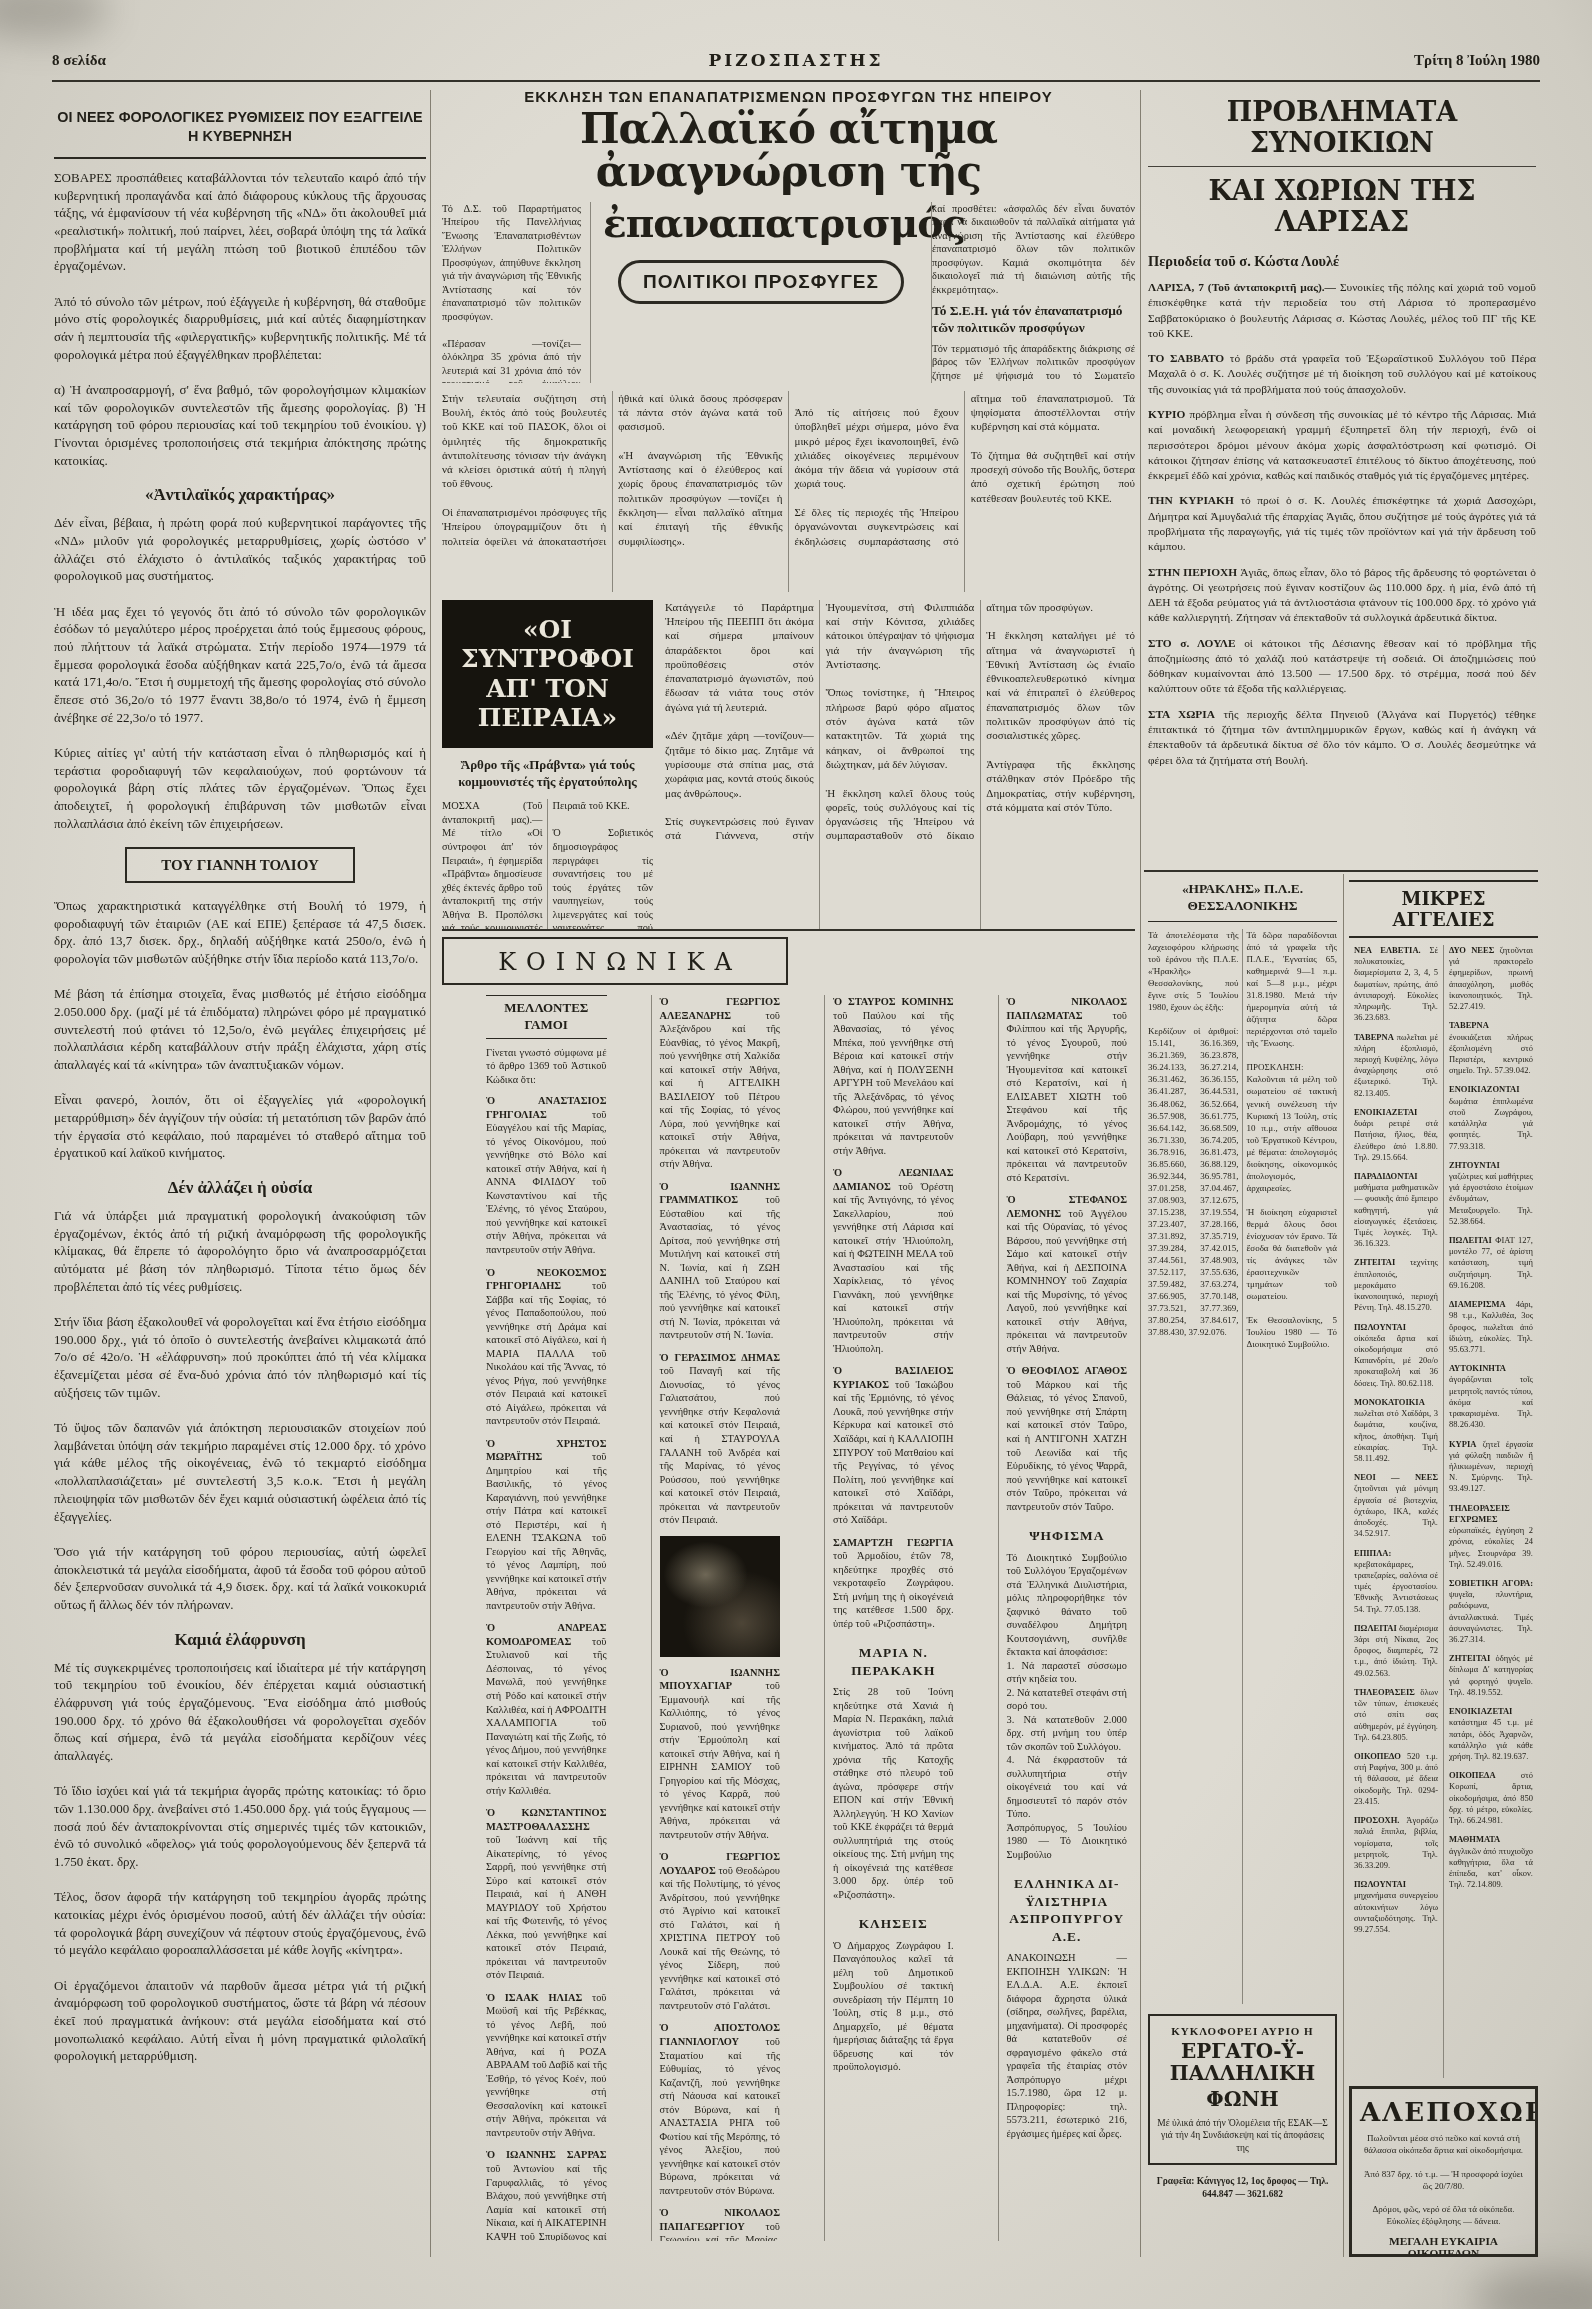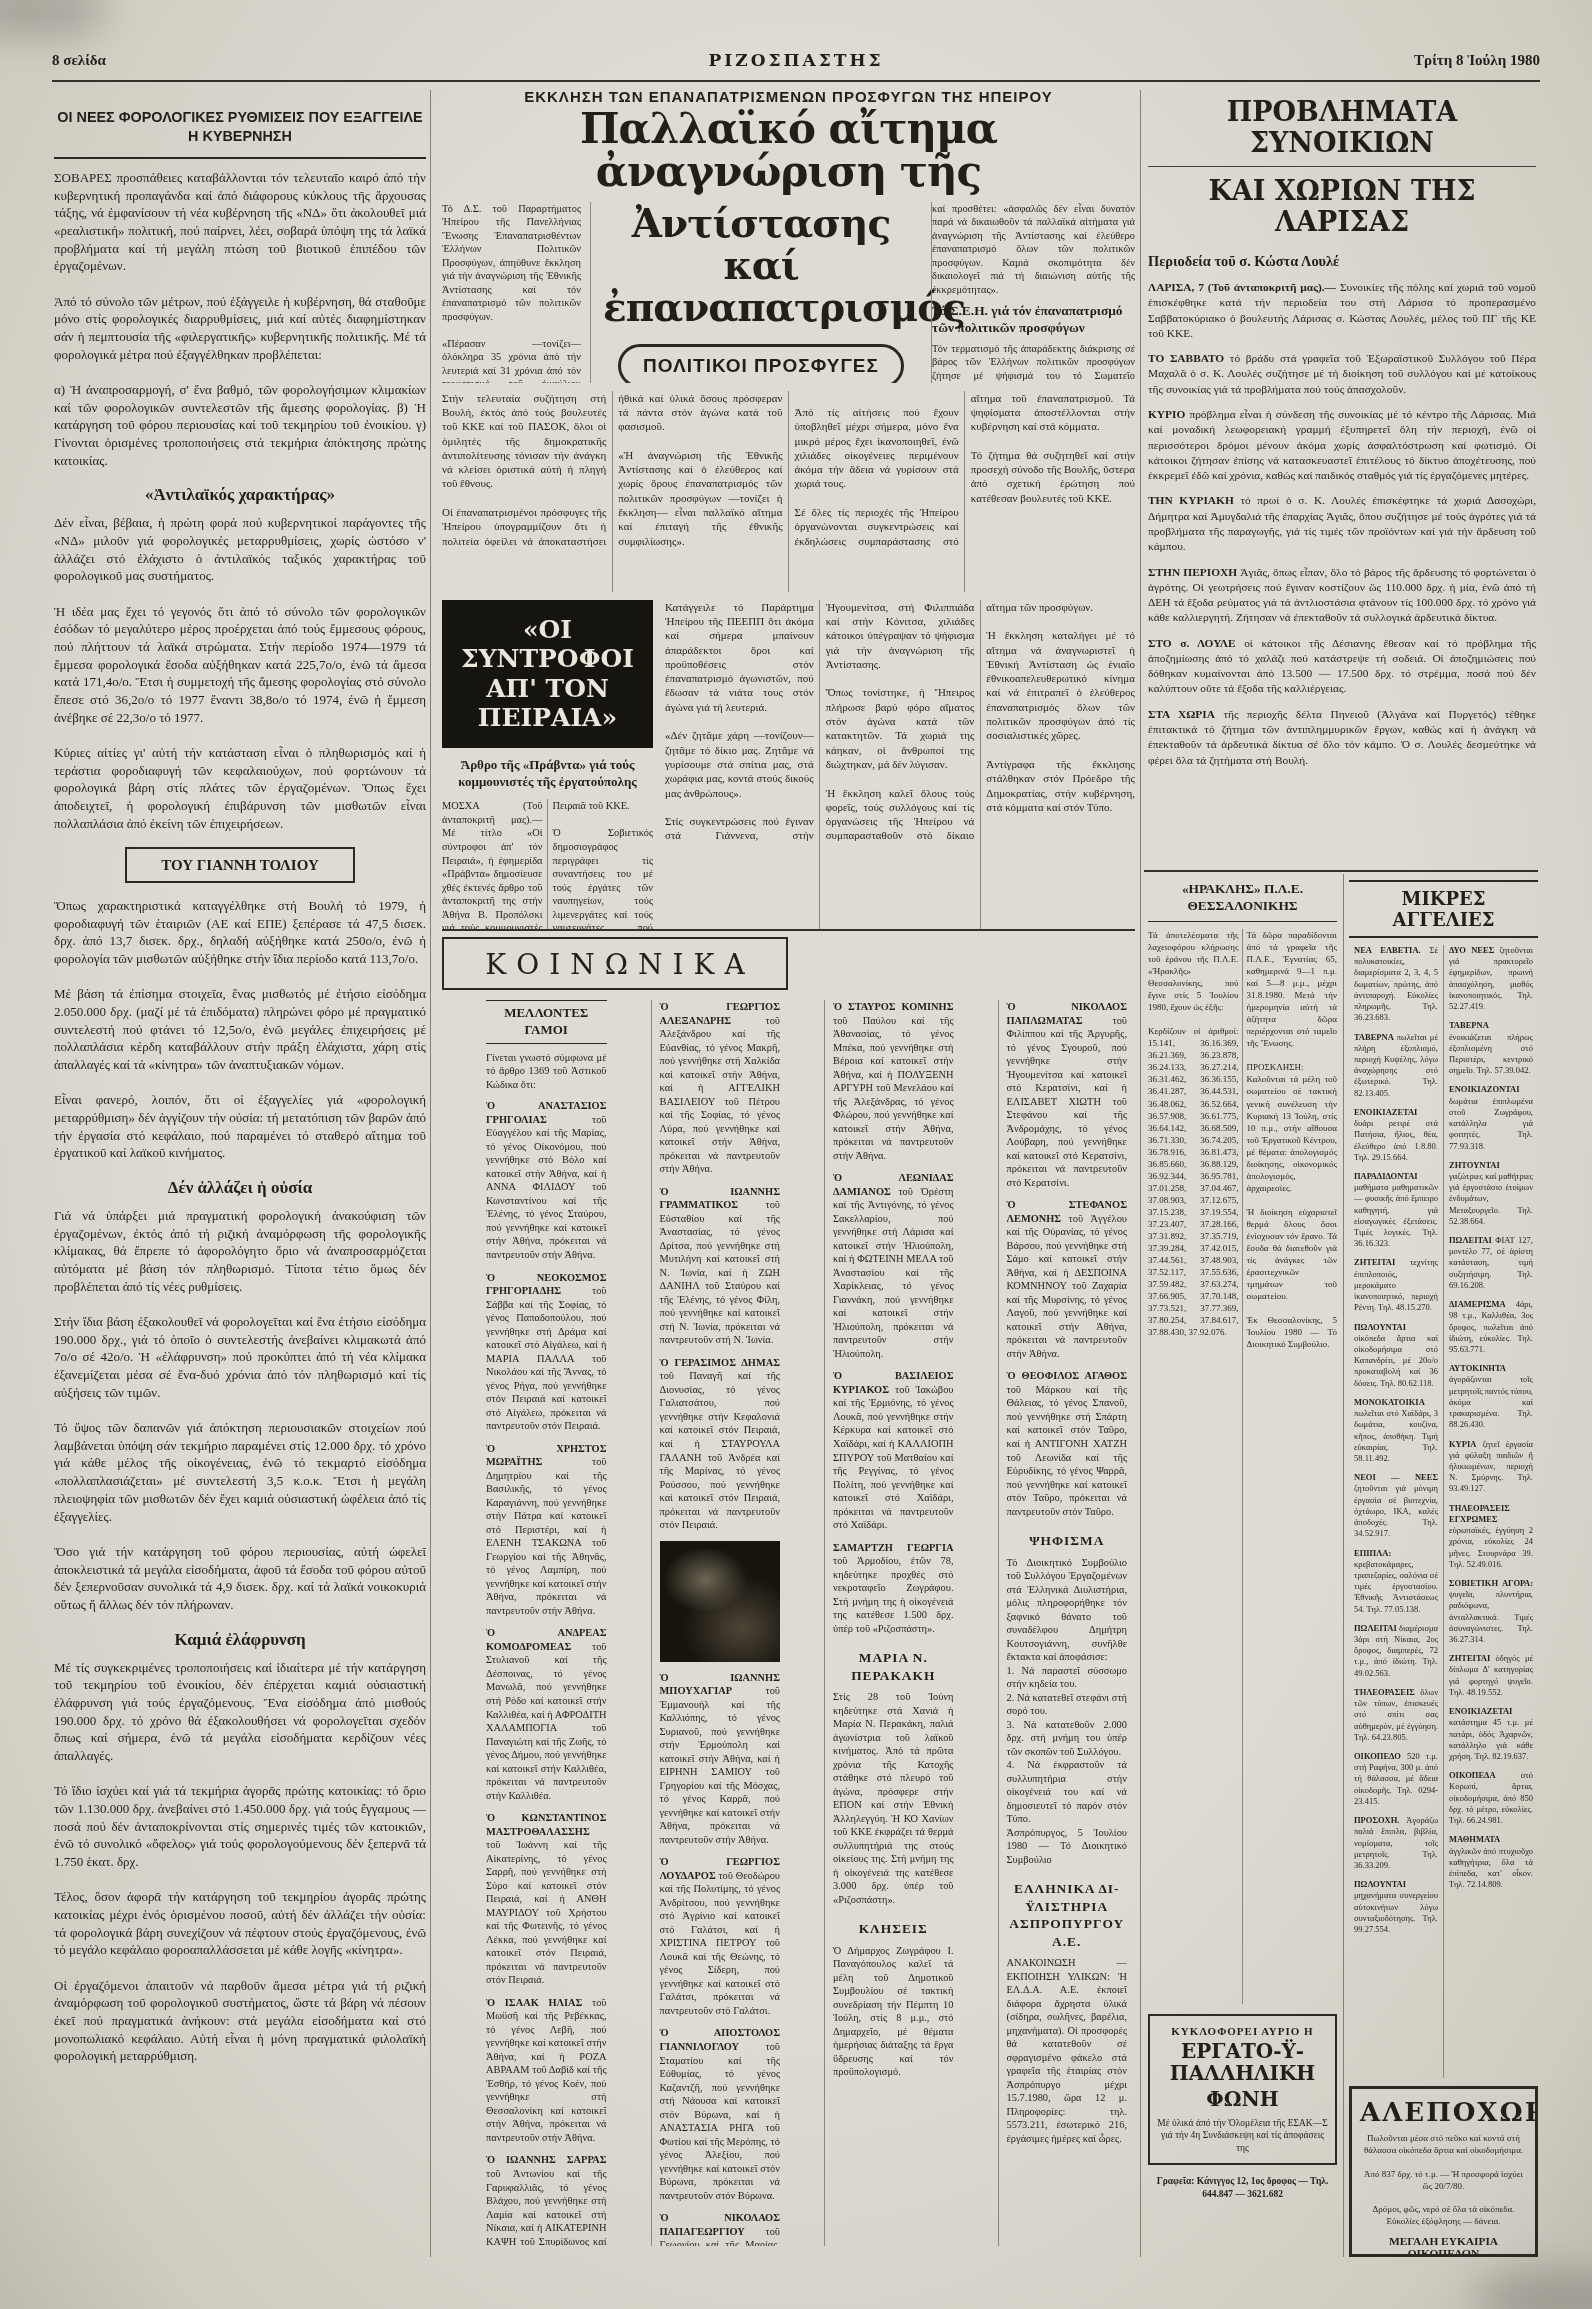--- a/index.html
+++ b/index.html
@@ -49,21 +49,21 @@
   .pravda { width:211px; flex:none; }
   .pravda-box { background:#16140e; color:#eae6da; text-align:center; padding:15px 6px; font-family:"DejaVu Serif",serif; font-weight:bold; font-size:25px; line-height:1.18; }
   .pravda-sub { text-align:center; font-weight:bold; font-size:13px; margin:9px 0; line-height:1.3; }
   .pravda-body { font-size:10.4px; line-height:1.3; column-count:2; column-gap:10px; column-rule:1px solid #8a877d; text-align:justify; height:177px; overflow:hidden; }
   .cont3 { flex:1; column-count:3; column-gap:12px; column-rule:1px solid #8a877d; font-size:11px; line-height:1.3; text-align:justify; overflow:hidden; }
 
   
   .koin-rule { left:442px; width:693px; top:929px; }
   .koin { position:absolute; left:442px; top:937px; width:693px; height:1319px; overflow:hidden; }
   .koin-headbox { width:346px; border:2px solid #2b2922; padding:9px 0 7px; text-align:center; }
-  .koin-title { font-family:"DejaVu Serif",serif; font-size:28px; letter-spacing:10px; padding-left:10px; }
+  .koin-title { font-family:"DejaVu Serif",serif; font-size:24px; letter-spacing:10px; padding-left:10px; }
   .koin-cols { display:flex; margin-top:10px; height:1246px; overflow:hidden; }
   .kcol { flex:1; padding:0 8px; font-size:10.4px; line-height:1.3; text-align:justify; overflow:hidden;margin-left:36px; }
   .kcol + .kcol { border-left:1px solid #8a877d; }
   .khead { text-align:center; font-weight:bold; font-size:13px; border-top:1.5px solid #2b2922; border-bottom:1.5px solid #2b2922; padding:4px 0; margin-bottom:7px; }
   .kintro { margin:0 0 8px; }
   .entry { margin:0 0 9px; }
   .photo-dark { width:100%; height:121px; margin:6px 0 9px;
     background: radial-gradient(70px 55px at 38% 32%, #6e6756 0%, rgba(0,0,0,0) 60%),
                 radial-gradient(90px 80px at 68% 72%, #4d4537 0%, rgba(0,0,0,0) 65%), #17140e; }
   .khead2 { text-align:center; font-weight:bold; font-size:13.4px; letter-spacing:1px; margin:14px 0 6px; line-height:1.3; }
@@ -162,21 +162,20 @@
   </section>
 
   <section class="center">
     <div class="kicker">ΕΚΚΛΗΣΗ ΤΩΝ ΕΠΑΝΑΠΑΤΡΙΣΜΕΝΩΝ ΠΡΟΣΦΥΓΩΝ ΤΗΣ ΗΠΕΙΡΟΥ</div>
     <div class="head1">Παλλαϊκό αἴτημα ἀναγνώριση τῆς</div>
     <div class="hrow">
       <div class="intro paras">Τό Δ.Σ. τοῦ Παραρτήματος Ἠπείρου τῆς Πανελλήνιας Ἕνωσης Ἐπαναπατρισθέντων Ἑλλήνων Πολιτικῶν Προσφύγων, ἀπηύθυνε ἔκκληση γιά τήν ἀναγνώριση τῆς Ἐθνικῆς Ἀντίστασης καί τόν ἐπαναπατρισμό τῶν πολιτικῶν προσφύγων.
 
 «Πέρασαν —τονίζει— ὁλόκληρα 35 χρόνια ἀπό τήν λευτεριά καί 31 χρόνια ἀπό τόν τερματισμό τοῦ ἐμφύλιου πολέμου. Ἡ Ἑλλάδα ὅμως εἶναι ἡ μόνη χώρα τῆς Εὐρώπης πού δέν ἀναγνώρισε τήν Ἐθνική Ἀντίσταση καί πού ἔχει ἀκόμα παιδιά της ξενιτεμένα στά χρόνια τῆς προσφυγιᾶς».</div>
       <div class="midcell">
-        <div class="head2">Ἀντίστασης καί</div>
         <div class="head2">ἐπαναπατρισμός</div>
         <div class="badge">ΠΟΛΙΤΙΚΟΙ ΠΡΟΣΦΥΓΕΣ</div>
       </div>
       <div class="rightcell">
         <div class="paras">καί προσθέτει: «ἀσφαλῶς δέν εἶναι δυνατόν παρά νά δικαιωθοῦν τά παλλαϊκά αἰτήματα γιά ἀναγνώριση τῆς Ἀντίστασης καί ἐλεύθερο ἐπαναπατρισμό ὅλων τῶν πολιτικῶν προσφύγων. Καμιά σκοπιμότητα δέν δικαιολογεῖ πιά τή διαιώνιση αὐτῆς τῆς ἐκκρεμότητας».</div>
         <div class="seh-head">Τό Σ.Ε.Η. γιά τόν ἐπαναπατρισμό τῶν πολιτικῶν προσφύγων</div>
         <div class="paras">Τόν τερματισμό τῆς ἀπαράδεκτης διάκρισης σέ βάρος τῶν Ἑλλήνων πολιτικῶν προσφύγων ζήτησε μέ ψήφισμά του τό Σωματεῖο Ἐργαζομένων Ἠπείρου (ΣΕΗ).
 
 Τό ψήφισμα ἐπιδόθηκε στούς ἁρμόδιους καί ζητᾶ νά ἐπιτραπεῖ ὁ ἐλεύθερος ἐπαναπατρισμός ὅλων ὅσοι τό ἐπιθυμοῦν, χωρίς ὅρους καί προϋποθέσεις.</div>
       </div>

